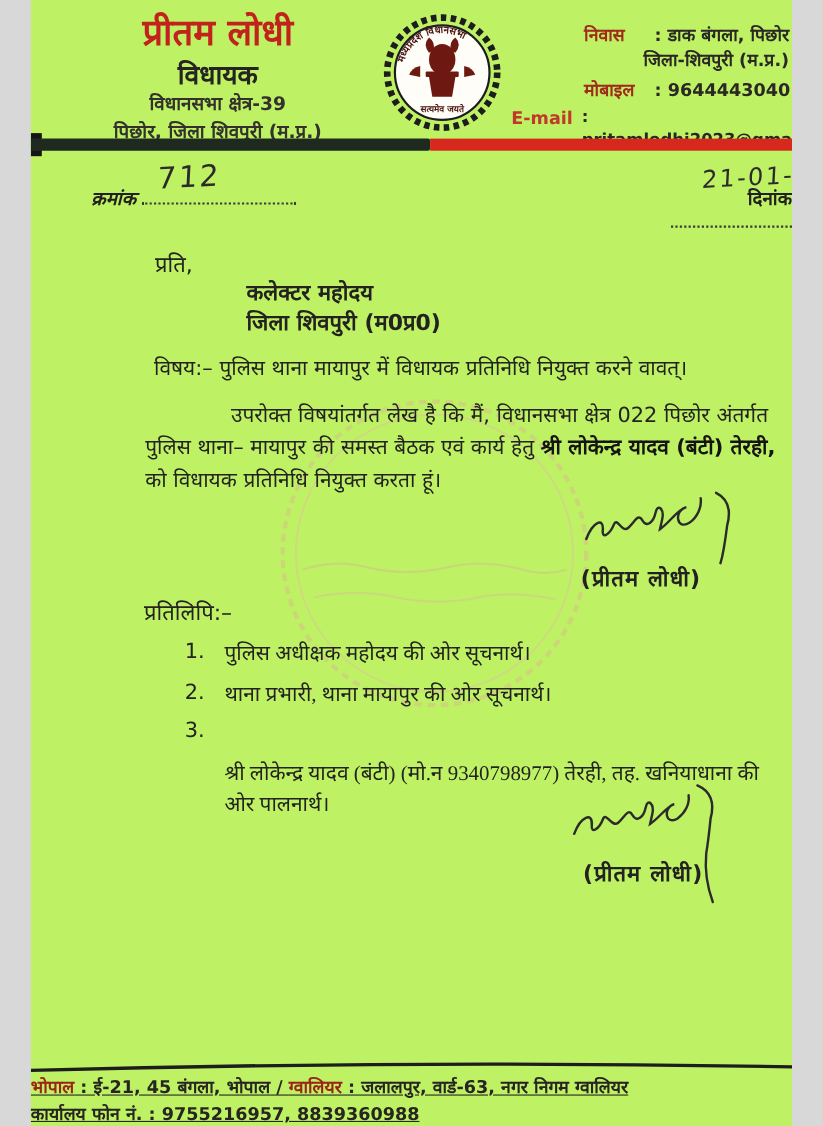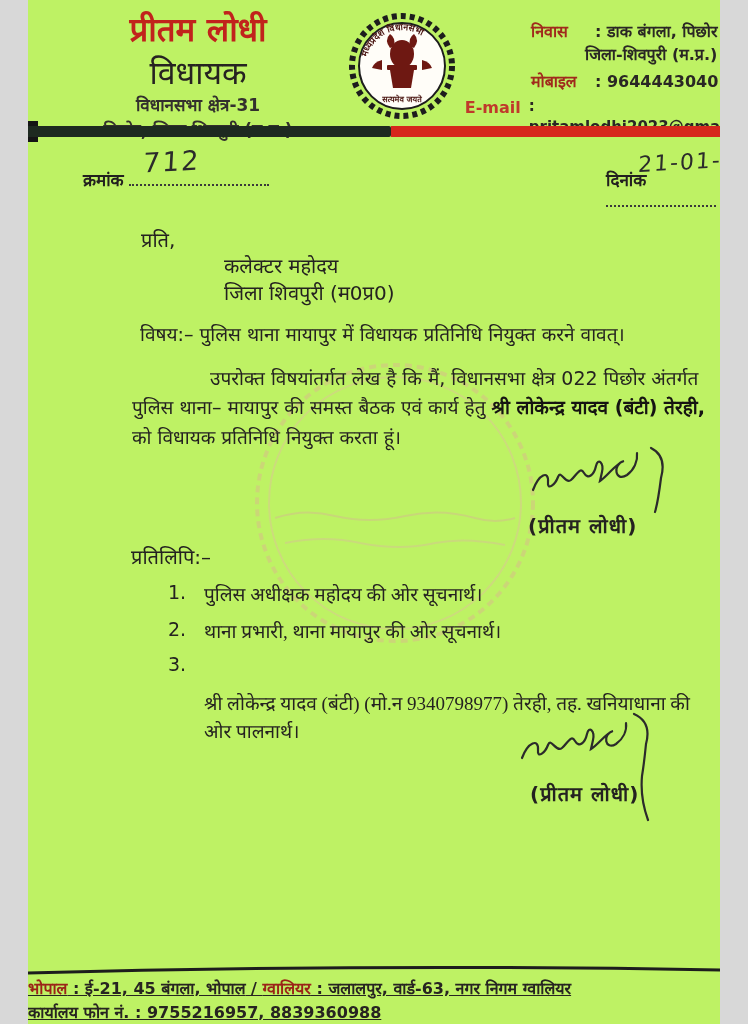--- a/index.html
+++ b/index.html
@@ -17,21 +17,21 @@
   }
   
   .header-left{
     position:absolute;left:40px;top:12px;width:260px;
     text-align:center;
   }
   .header-left .name{
     font-size:33px;font-weight:bold;color:#c1231c;line-height:1.1;
   }
   .header-left .title{
-    font-size:32px;font-weight:normal;color:#262321;margin-top:2px;text-align:center;
+    font-size:24px;font-weight:bold;color:#262321;margin-top:2px;text-align:center;
   }
   .header-left .sub{
     font-size:17px;font-weight:bold;color:#33302d;line-height:1.45;
   }
   .emblem{position:absolute;left:318px;top:10px;width:112px;height:112px;}
   .header-right{
     position:absolute;left:503px;top:20px;width:240px;
     font-size:16px;line-height:1.45;
   }
   .hr-row{display:flex;}
@@ -47,21 +47,21 @@
   
   .meta-label{font-size:17px;font-weight:bold;color:#23211f;}
   .dotted{display:inline-block;border-bottom:2px dotted #3a3a3a;height:14px;}
   .hand{
     font-size:27px;color:#2b2b2b;
     transform:rotate(-3deg) skewX(-6deg);
     letter-spacing:2px;white-space:nowrap;
   }
   
   .ltr{font-size:19px;color:#242220;}
-  .addr{font-size:20px;font-weight:400;color:#242220;}
+  .addr{font-size:20px;font-weight:700;color:#242220;}
   .body-par{line-height:1.55;text-indent:78px;}
   .bold{font-weight:bold;color:#161412;}
   .copies-num{position:absolute;font-size:19px;color:#242220;}
   .copies-text{position:absolute;font-size:19px;line-height:1.45;color:#242220;font-family:Liberation Serif, serif;}
   .signer{font-size:20px;font-weight:600;color:#242220;letter-spacing:1px;}
   
   .watermark{position:absolute;left:222px;top:358px;width:290px;height:290px;opacity:0.35;pointer-events:none;}
   
   .footer-line{position:absolute;left:0;top:962px;width:748px;height:14px;}
   .footer-text{position:absolute;left:0;top:977px;width:748px;text-align:left;font-size:16px;font-weight:bold;color:#272421;line-height:1.5;text-decoration:underline;}
@@ -76,21 +76,21 @@
   <svg class="watermark" viewBox="0 0 290 290">
     <circle cx="145" cy="145" r="138" fill="none" stroke="#e3a59b" stroke-width="4" stroke-dasharray="7 5"></circle>
     <circle cx="145" cy="145" r="126" fill="none" stroke="#e8b3aa" stroke-width="2"></circle>
     <path d="M25,160 q30,-10 60,-2 q35,8 70,0 q35,-8 70,2 q20,6 40,0" fill="none" stroke="#dba79e" stroke-width="2"></path>
     <path d="M35,185 q40,-8 75,0 q40,8 75,0 q30,-6 70,2" fill="none" stroke="#e0b0a7" stroke-width="2"></path>
   </svg>
 
   <div class="header-left">
     <div class="name">प्रीतम लोधी</div>
     <div class="title">विधायक</div>
-    <div class="sub">विधानसभा क्षेत्र-31</div>
+    <div class="sub">विधानसभा क्षेत्र-39</div>
     <div class="sub">पिछोर, जिला शिवपुरी (म.प्र.)</div>
   </div>
 
   <svg class="emblem" viewBox="0 0 112 112">
     <circle cx="56" cy="56" r="50" fill="none" stroke="#1d1d1d" stroke-width="6" stroke-dasharray="5 4"></circle>
     <circle cx="56" cy="56" r="43" fill="#fffdf8" stroke="#1d1d1d" stroke-width="2"></circle>
     <path id="arcTop" d="M20,56 a36,36 0 0 1 72,0" fill="none"></path>
     <text font-size="9" fill="#4a1511" font-weight="bold">
       <textPath href="#arcTop" startOffset="8%">मध्यप्रदेश विधानसभा</textPath>
     </text>
@@ -122,27 +122,27 @@
       <span class="hr-value" style="font-weight:600;font-size:15px;">: pritamlodhi2023@gmail.com</span>
     </div>
   </div>
 
   <div class="bar">
     <div class="tab"></div>
     <div class="dark"></div>
     <div class="red"></div>
   </div>
 
-  <div style="position:absolute;left:55px;top:168px;">
+  <div style="position:absolute;left:55px;top:168px;font-style:italic;">
     <span class="meta-label">क्रमांक</span>
     <span class="dotted" style="width:140px;"></span>
   </div>
   <div class="hand" style="position:absolute;left:115px;top:146px;">712</div>
 
-  <div style="position:absolute;left:578px;top:168px;">
+  <div style="position:absolute;left:578px;top:168px;text-align:right;">
     <span class="meta-label">दिनांक</span>
     <span class="dotted" style="width:110px;"></span>
   </div>
   <div class="hand" style="position:absolute;left:610px;top:148px;font-size:22px;">21-01-2025</div>
 
   <div class="ltr" style="position:absolute;left:113px;top:226px;font-size:20px;">प्रति,</div>
   <div class="addr" style="position:absolute;left:196px;top:252px;">कलेक्टर महोदय</div>
   <div class="addr" style="position:absolute;left:196px;top:279px;">जिला शिवपुरी (म0प्र0)</div>
 
   <div class="ltr" style="position:absolute;left:112px;top:321px;width:575px;">

